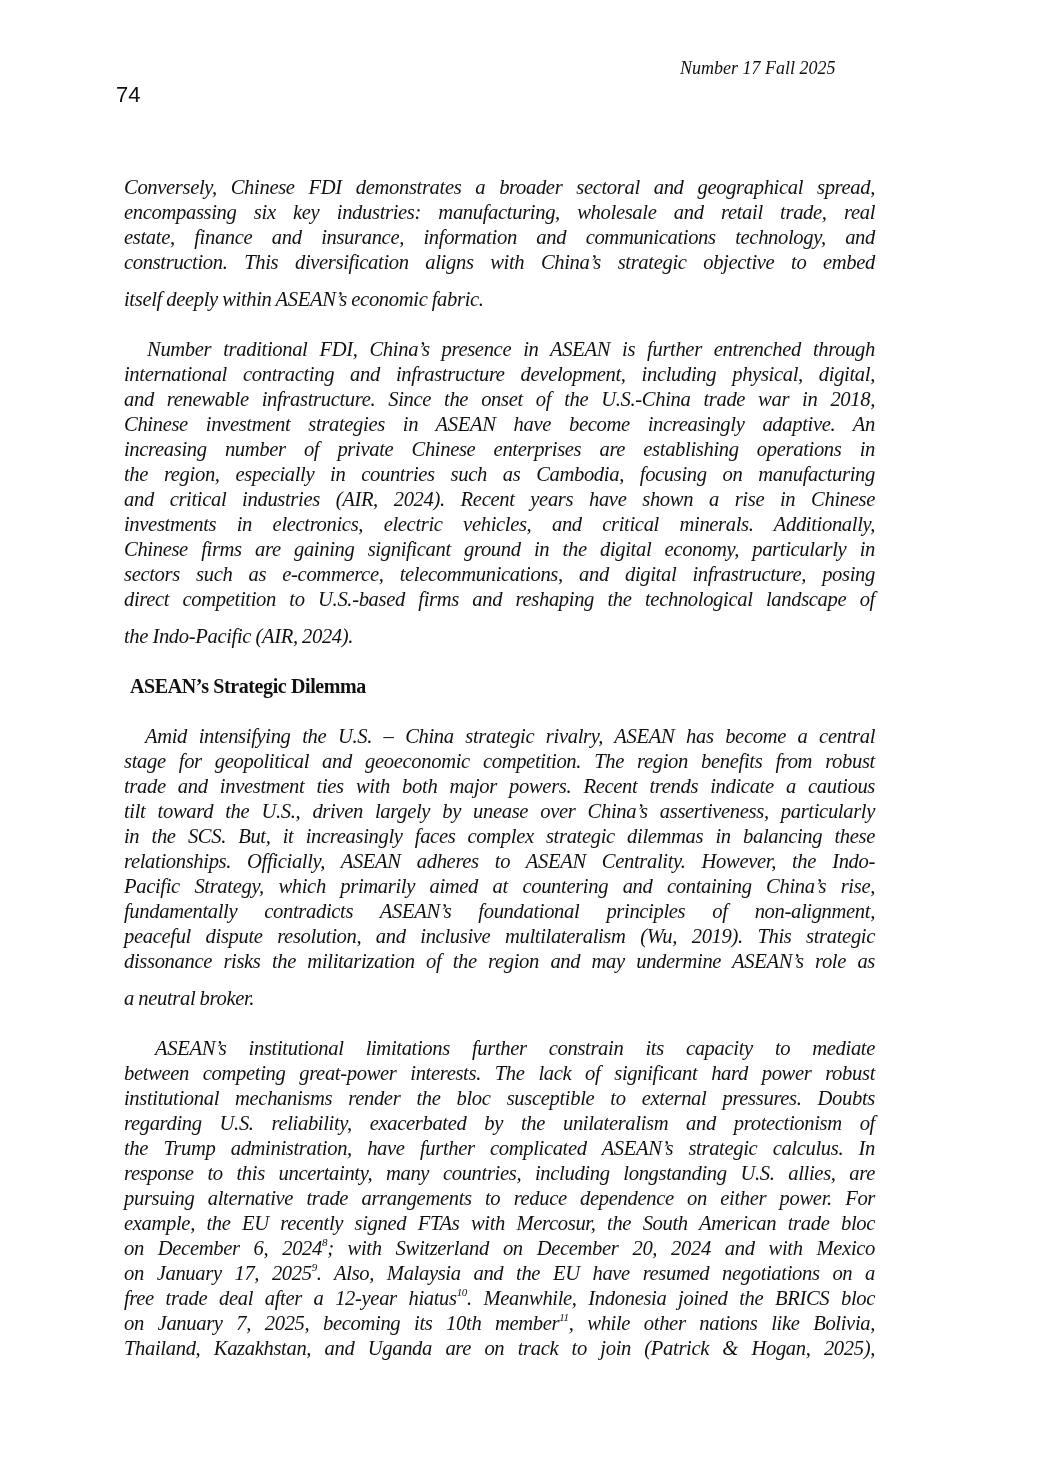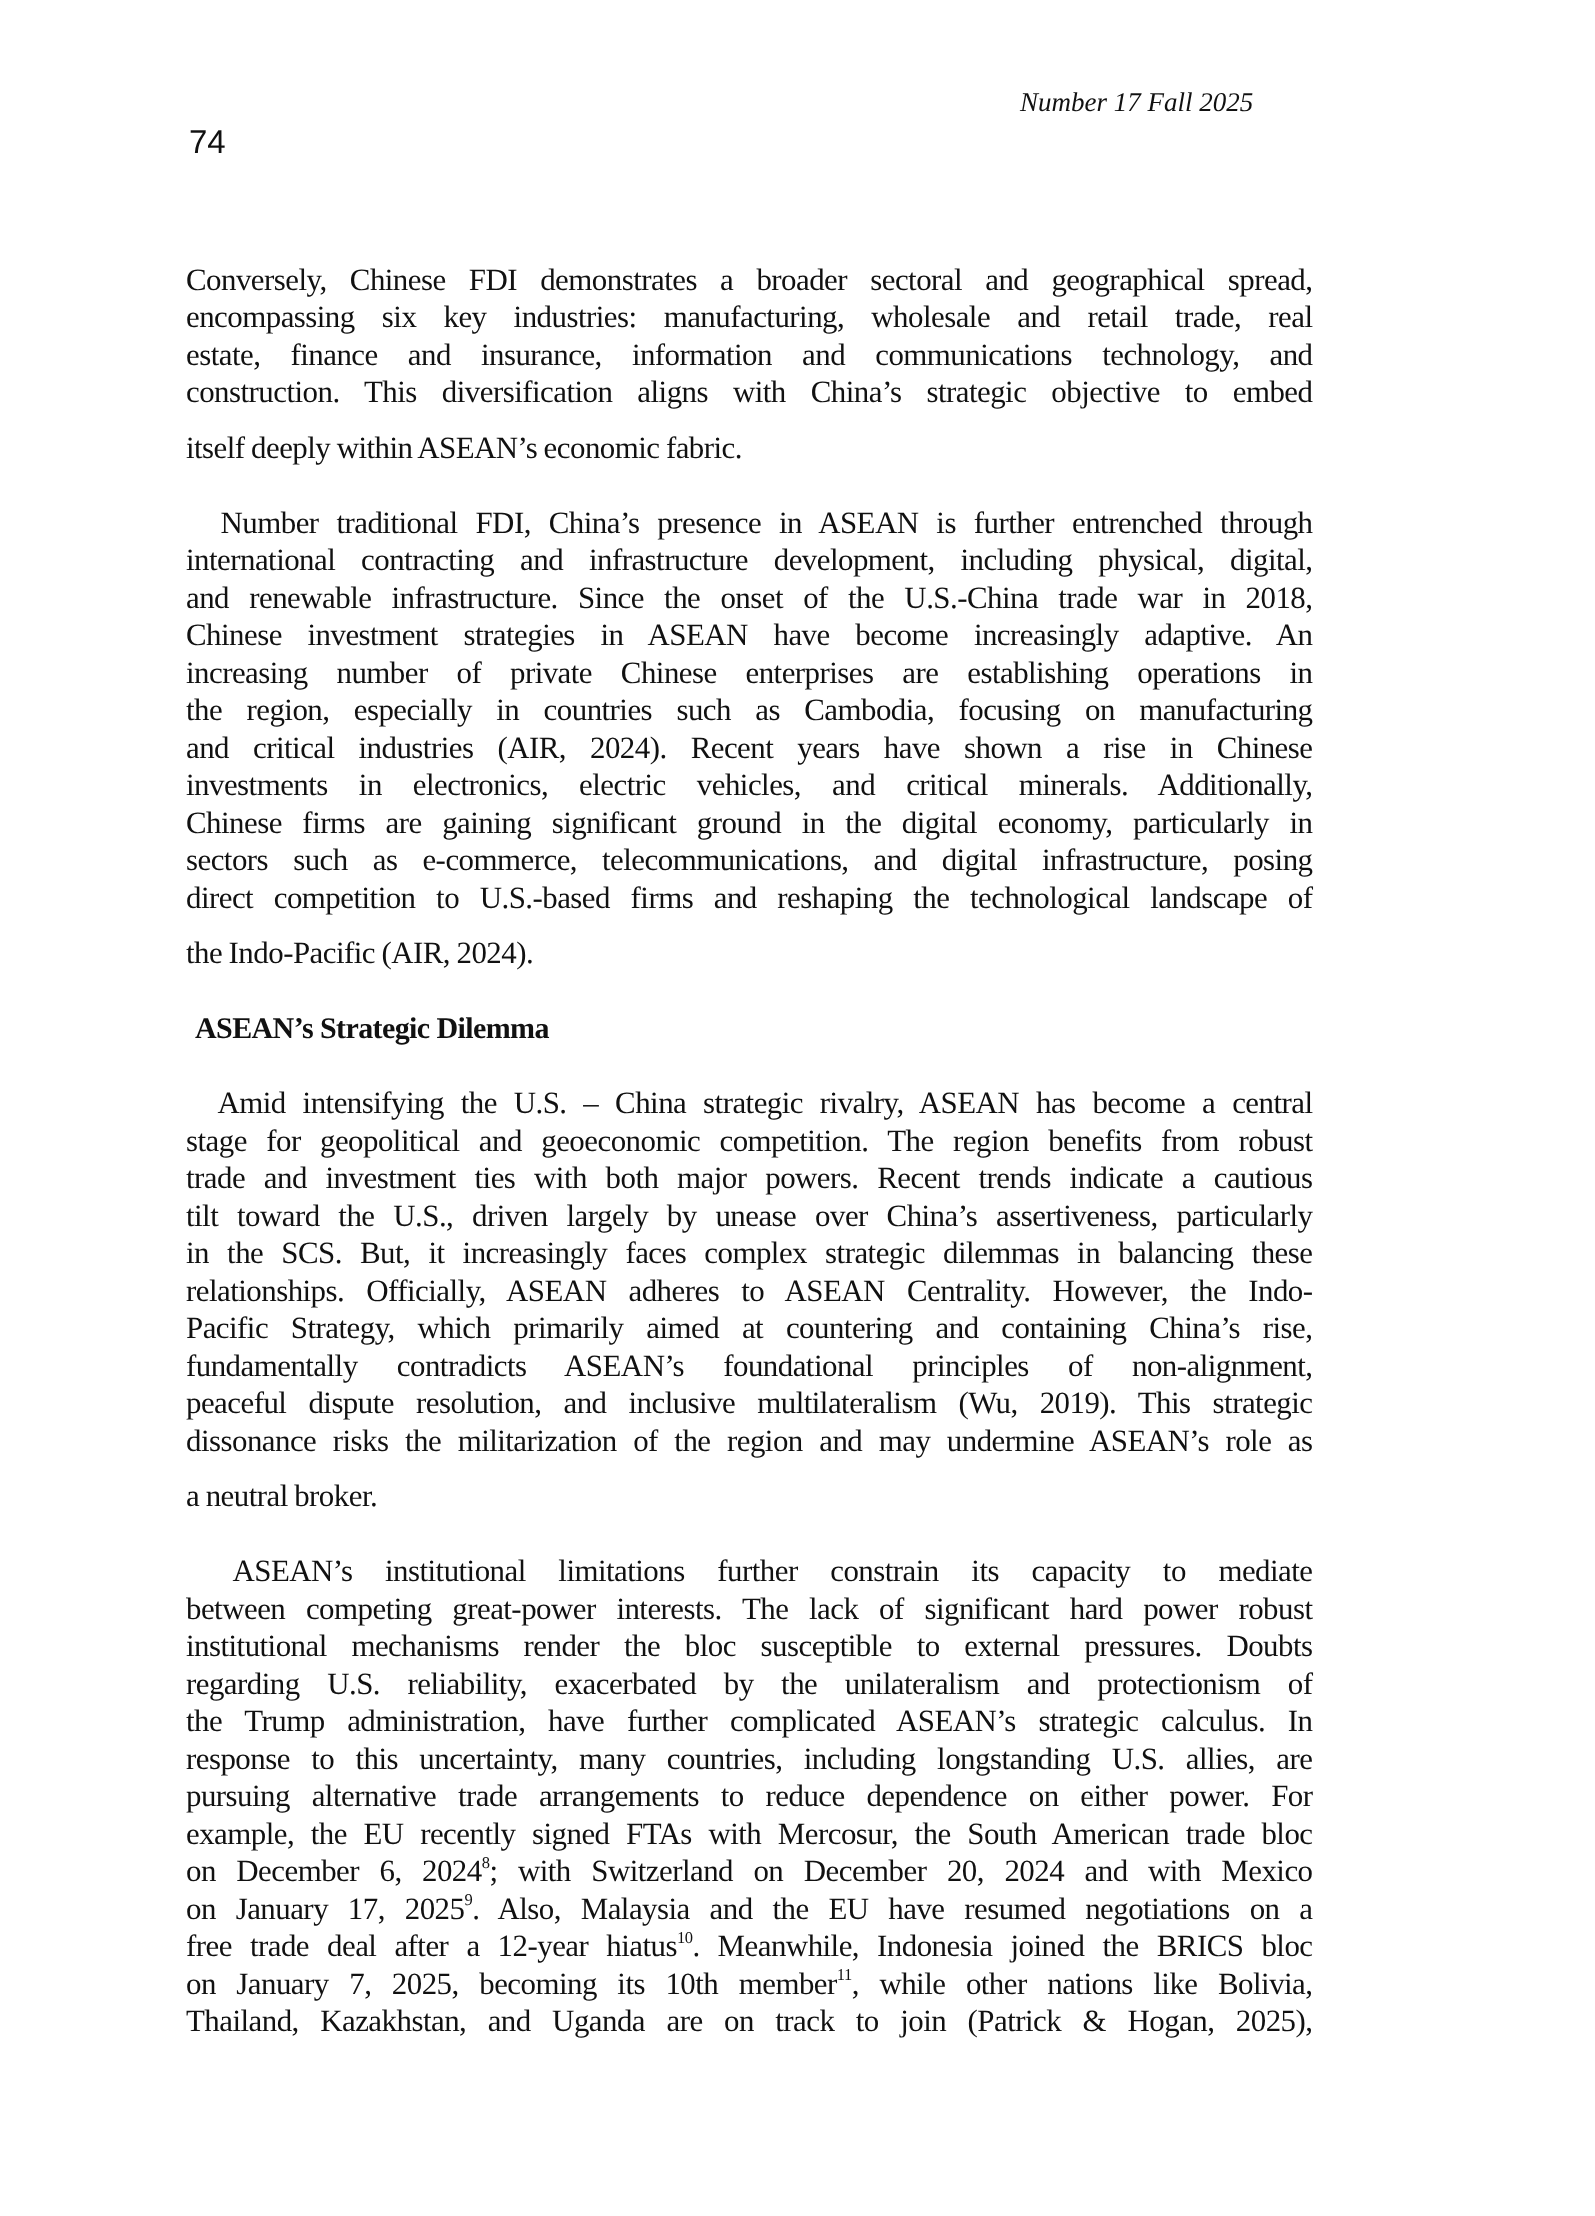--- a/index.html
+++ b/index.html
@@ -2,31 +2,31 @@
 <html><head>
 <meta charset="utf-8">
 <style>
   html, body { margin: 0; padding: 0; background: #ffffff; }
   body { width: 1063px; height: 1477px; position: relative; overflow: hidden; color: #111; }
   .running-head {
     position: absolute; left: 680px; top: 58px;
     font-family: "Liberation Serif", serif; font-style: italic; font-size: 18px; text-align: center;
   }
   .page-number {
-    position: absolute; left: 126px; top: 82px;
+    position: absolute; left: 116px; top: 82px;
     font-family: "Liberation Sans", sans-serif; font-size: 22px;
   }
   .body {
     position: absolute; left: 124px; top: 175px; width: 751px;
     font-family: "Liberation Serif", serif; font-size: 20.6px;
   }
   .line {
     display: block; height: 25px; line-height: 25px;
     text-align: justify; text-align-last: justify; white-space: nowrap;
-    letter-spacing: -0.35px; word-spacing: -0.5px;
+    letter-spacing: -0.35px; word-spacing: -0.5px; font-style: italic;
   }
   .line.last { text-align-last: left; margin-top: 12px; }
   .line span { white-space: normal; }
   .gap { height: 25px; }
   .heading {
     font-weight: bold; height: 25px; line-height: 25px; padding-left: 6px;
     font-size: 20px; letter-spacing: -0.4px;
   }
   sup { font-size: 11px; line-height: 0; vertical-align: 9px; }
 </style>

